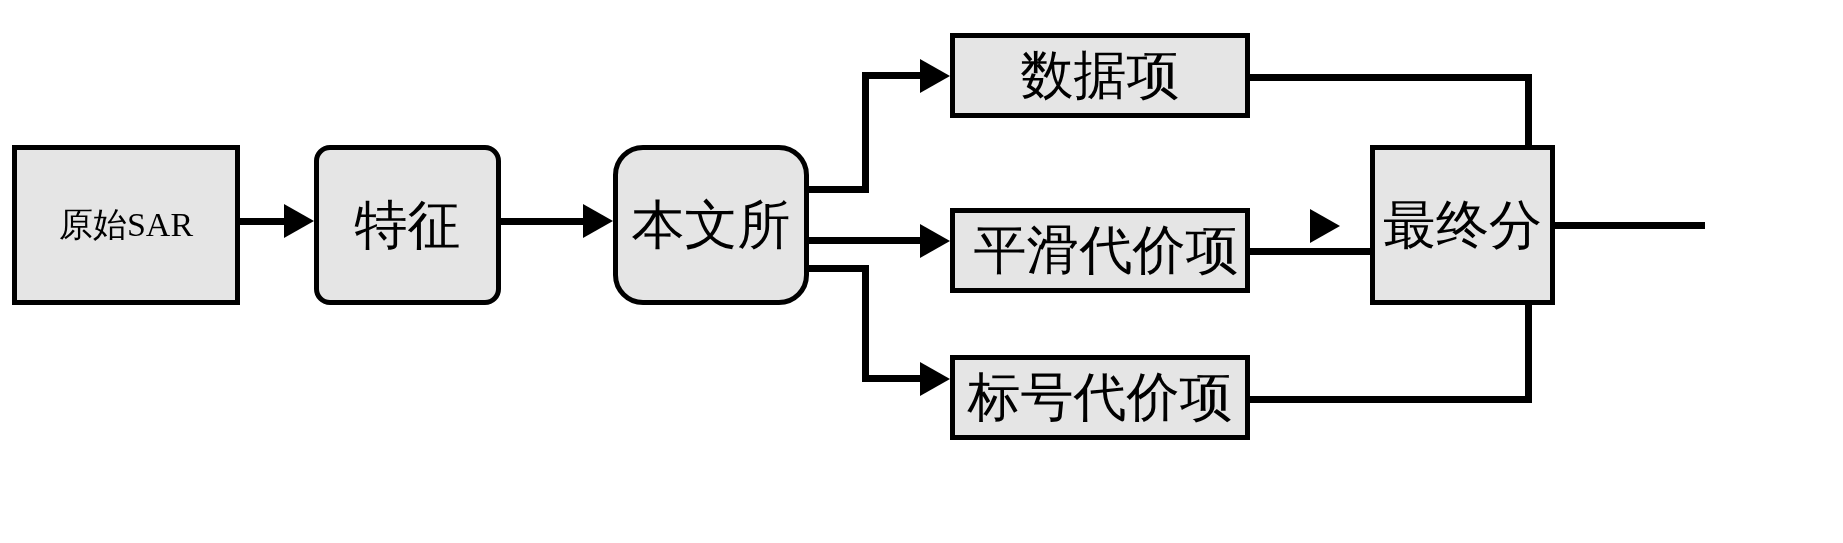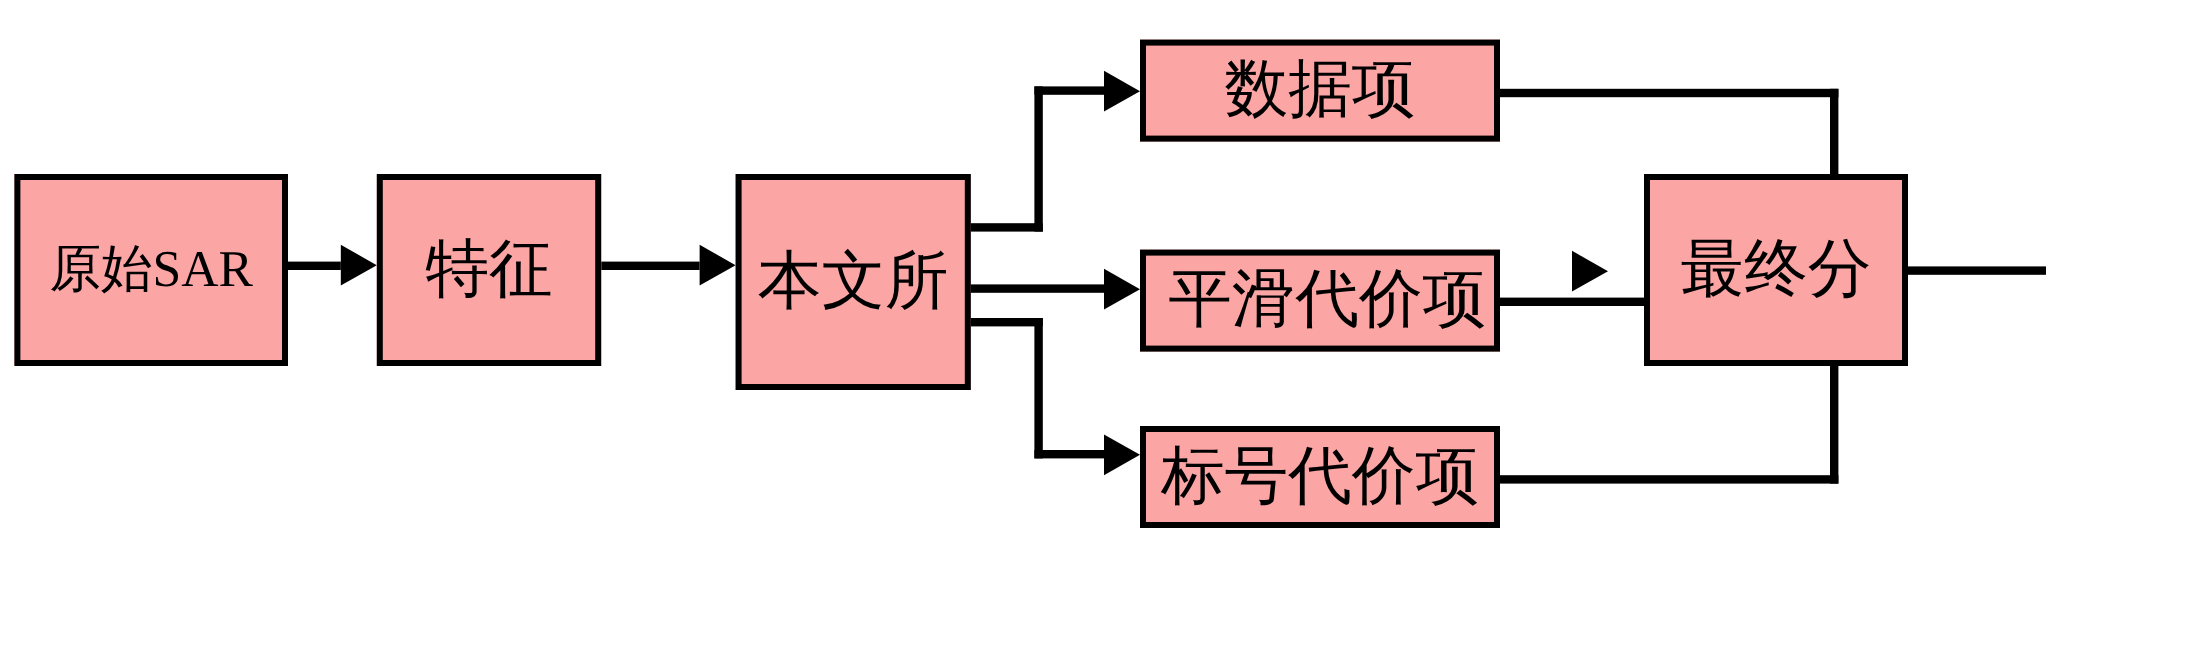--- a/index.html
+++ b/index.html
@@ -12,46 +12,46 @@
     position: relative;
     width: 1843px;
     height: 543px;
     background: #ffffff;
     overflow: hidden;
     font-family: "Liberation Serif", "DejaVu Serif", serif;
   }
   .node {
     position: absolute;
     box-sizing: border-box;
-    background: #fca5a5;
+    background: #e5e5e5;
     border: 5px solid #000000;
     display: flex;
     flex-direction: column;
     align-items: center;
     justify-content: center;
     color: #000000;
     text-align: center;
     z-index: 3;
   }
   .node .line {
     display: block;
     line-height: 1.18;
     white-space: nowrap;
   }
   
   #node-source      { left: 12px;   top: 145px; width: 228px; height: 160px; }
-  #node-feature     { left: 314px;  top: 145px; width: 187px; height: 160px; }
-  #node-model       { left: 613px;  top: 145px; width: 196px; height: 180px; }
+  #node-feature     { left: 314px;  top: 145px; width: 187px; height: 160px; border-radius: 16px; }
+  #node-model       { left: 613px;  top: 145px; width: 196px; height: 160px; border-radius: 30px; }
   #node-data-term   { left: 950px;  top: 33px;  width: 300px; height: 85px;  }
   #node-smooth-term { left: 950px;  top: 208px; width: 300px; height: 85px; padding-left: 12px;  }
   #node-label-term  { left: 950px;  top: 355px; width: 300px; height: 85px; justify-content: center;  }
-  #node-result      { left: 1370px; top: 145px; width: 220px; height: 160px; }
+  #node-result      { left: 1370px; top: 145px; width: 185px; height: 160px; }
 
   
-  #node-source   .line { font-size: 43px; text-align: center; }
+  #node-source   .line { font-size: 34px; text-align: center; }
   #node-feature  .line { font-size: 53px; }
   #node-model    .line { font-size: 53px; letter-spacing: 0px; }
   #node-result   .line { font-size: 53px; }
   #node-data-term .line,
   #node-smooth-term .line,
   #node-label-term .line { font-size: 53px; }
 
   
   .seg {
     position: absolute;

